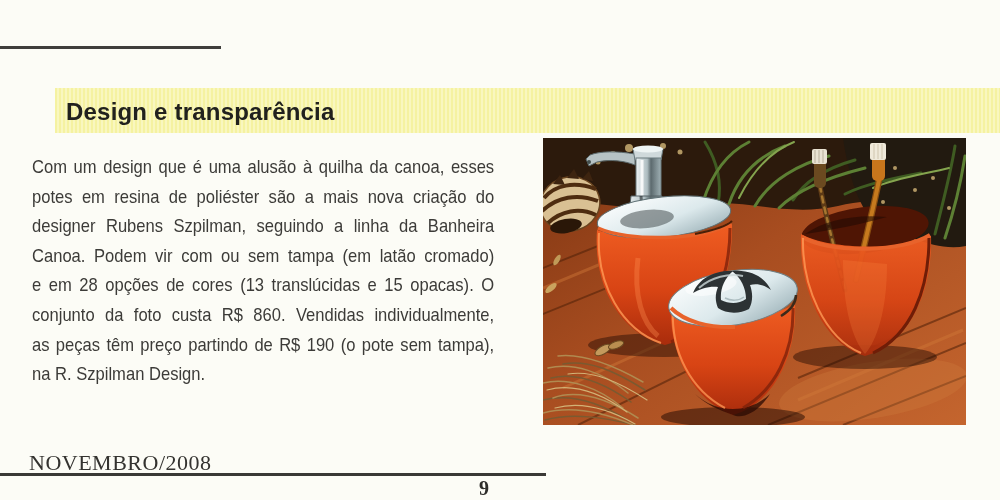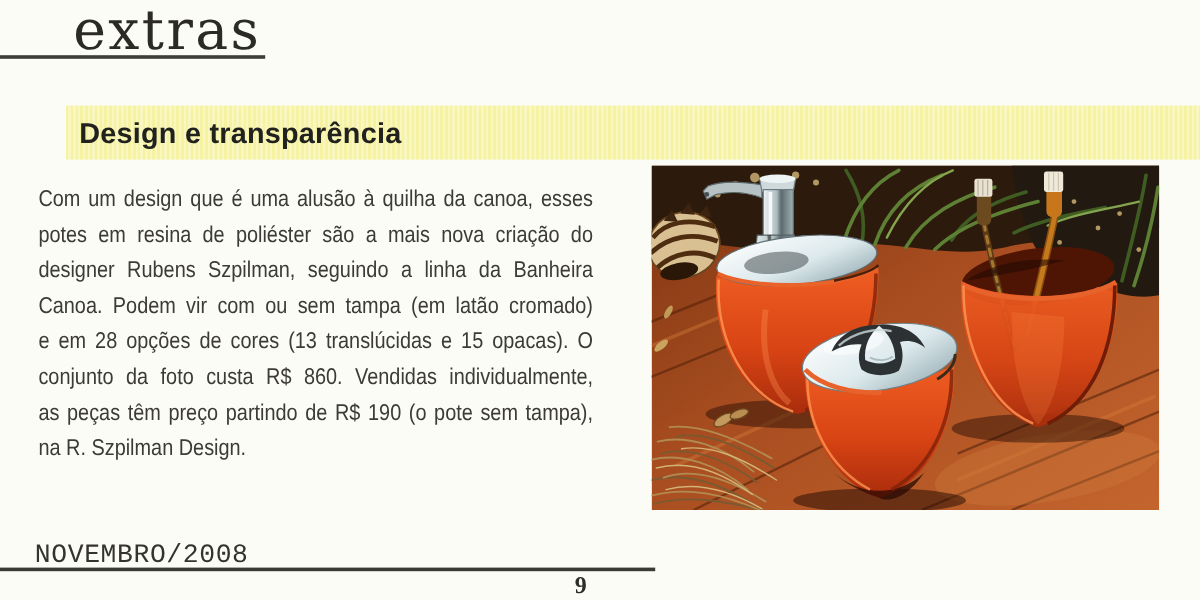--- a/index.html
+++ b/index.html
@@ -25,33 +25,32 @@
     font-size:19px;line-height:29.6px;color:#3c3b38;
     text-align:justify;text-align-last:justify;white-space:nowrap;}
   .body-line.last{text-align-last:left;}
 
   
   .photo{position:absolute;left:543px;top:138px;width:423px;height:287px;}
   .photo svg{display:block;}
 
   
   .footer-issue{position:absolute;left:29px;top:450px;
-    font-family:Liberation Mono, monospace;
+    font-family:Liberation Serif, serif;
     font-size:22px;letter-spacing:0.5px;color:#343330;}
   .footer-rule{position:absolute;left:0;top:473px;width:546px;height:3px;background:#3a3936;}
   .page-number{position:absolute;left:472px;top:477px;width:24px;text-align:center;
     font-family:"Liberation Serif","DejaVu Serif",serif;font-weight:bold;
     font-size:20px;color:#2e2d2a;}
 </style>
 </head>
 <body>
 
 <div class="page">
 
-  <div class="masthead-title">extras</div>
   <div class="masthead-rule"></div>
 
   <div class="headline-bar">
     <div class="headline-title">Design e transparência</div>
   </div>
 
   <div class="article">
     <div class="body-line">Com um design que é uma alusão à quilha da canoa, esses</div>
     <div class="body-line">potes em resina de poliéster são a mais nova criação do</div>
     <div class="body-line">designer Rubens Szpilman, seguindo a linha da Banheira</div>

